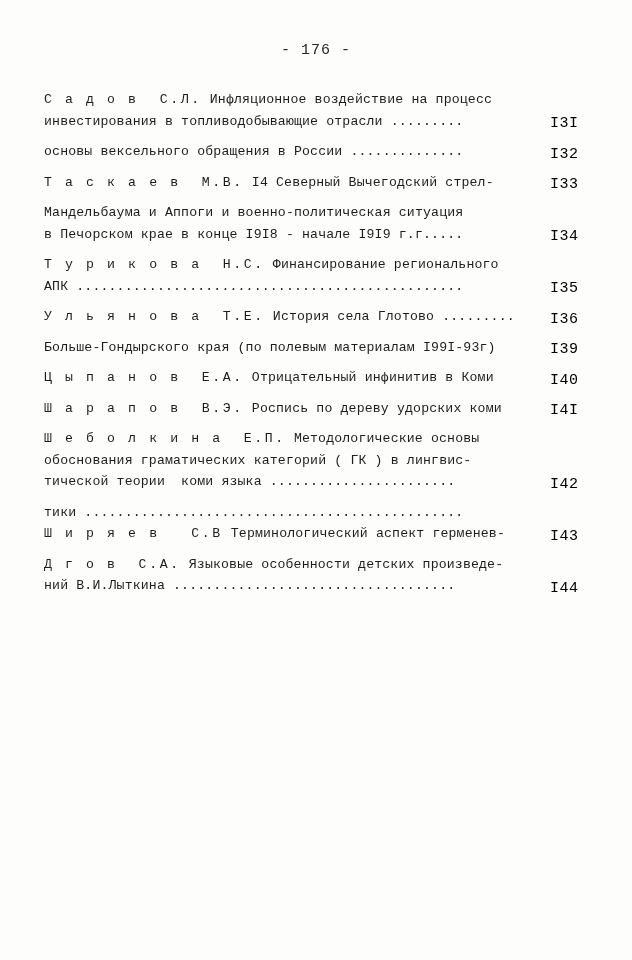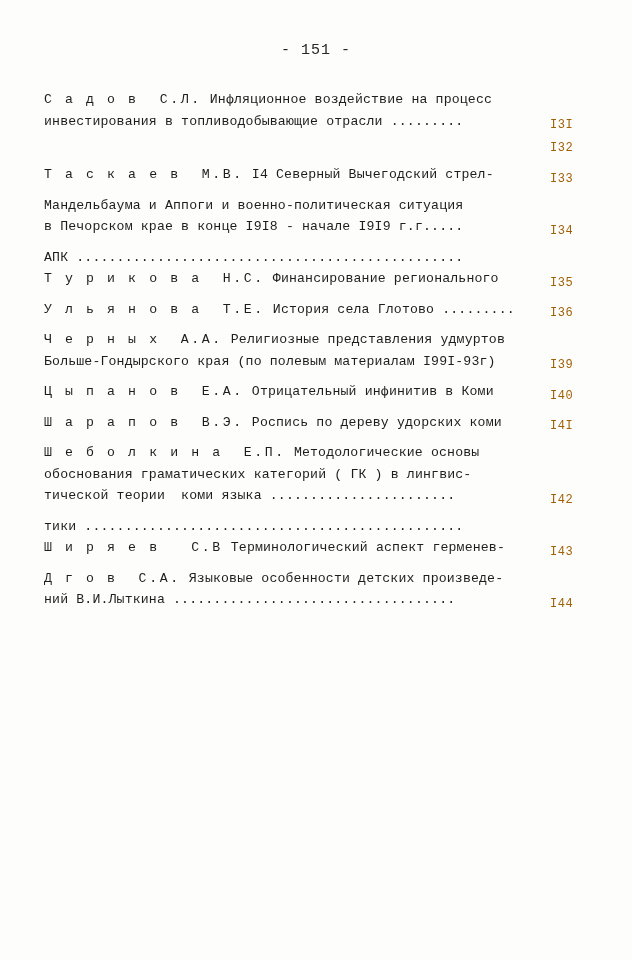--- a/index.html
+++ b/index.html
@@ -39,84 +39,84 @@
   }
   .entry-body {
     flex: 1 1 auto;
     font-size: 13.2px;
     line-height: 1.63;
     color: #1d1d1d;
   }
   .entry-page {
     flex: 0 0 42px;
     text-align: left;
-    font-size: 12px;
+    font-size: 15px;
     padding-left: 10px;
     align-self: flex-end;
-    color: #a16207;
+    color: #000000;
     letter-spacing: 0.5px;
   }
   .author {
     letter-spacing: 2.6px;
   }
   .title {
     letter-spacing: 0.15px;
   }
   .line {
     display: block;
     white-space: pre-wrap;
   }
 </style>
 </head>
 <body>
 
 <div class="page">
-  <div class="page-number">- 151 -</div>
+  <div class="page-number">- 176 -</div>
   <div class="toc">
       <div class="entry">
         <div class="entry-body">
           <span class="line"><span class="author">С а д о в  С.Л.</span><span class="title"> Инфляционное воздействие на процесс</span></span>
           <span class="line"><span class="title">инвестирования в топливодобывающие отрасли .........</span></span>
         </div>
         <div class="entry-page">I3I</div>
       </div>
       <div class="entry">
         <div class="entry-body">
+          <span class="line"><span class="title">основы вексельного обращения в России ..............</span></span>
         </div>
         <div class="entry-page">I32</div>
       </div>
       <div class="entry">
         <div class="entry-body">
           <span class="line"><span class="author">Т а с к а е в  М.В.</span><span class="title"> I4 Северный Вычегодский стрел-</span></span>
         </div>
         <div class="entry-page">I33</div>
       </div>
       <div class="entry">
         <div class="entry-body">
           <span class="line"><span class="title">Мандельбаума и Аппоги и военно-политическая ситуация</span></span>
           <span class="line"><span class="title">в Печорском крае в конце I9I8 - начале I9I9 г.г.....</span></span>
         </div>
         <div class="entry-page">I34</div>
       </div>
       <div class="entry">
         <div class="entry-body">
+          <span class="line"><span class="author">Т у р и к о в а  Н.С.</span><span class="title"> Финансирование регионального</span></span>
           <span class="line"><span class="title">АПК ................................................</span></span>
-          <span class="line"><span class="author">Т у р и к о в а  Н.С.</span><span class="title"> Финансирование регионального</span></span>
         </div>
         <div class="entry-page">I35</div>
       </div>
       <div class="entry">
         <div class="entry-body">
           <span class="line"><span class="author">У л ь я н о в а  Т.Е.</span><span class="title"> История села Глотово .........</span></span>
         </div>
         <div class="entry-page">I36</div>
       </div>
       <div class="entry">
         <div class="entry-body">
-          <span class="line"><span class="author">Ч е р н ы х  А.А.</span><span class="title"> Религиозные представления удмуртов</span></span>
           <span class="line"><span class="title">Больше-Гондырского края (по полевым материалам I99I-93г)</span></span>
         </div>
         <div class="entry-page">I39</div>
       </div>
       <div class="entry">
         <div class="entry-body">
           <span class="line"><span class="author">Ц ы п а н о в  Е.А.</span><span class="title"> Отрицательный инфинитив в Коми</span></span>
         </div>
         <div class="entry-page">I40</div>
       </div>

